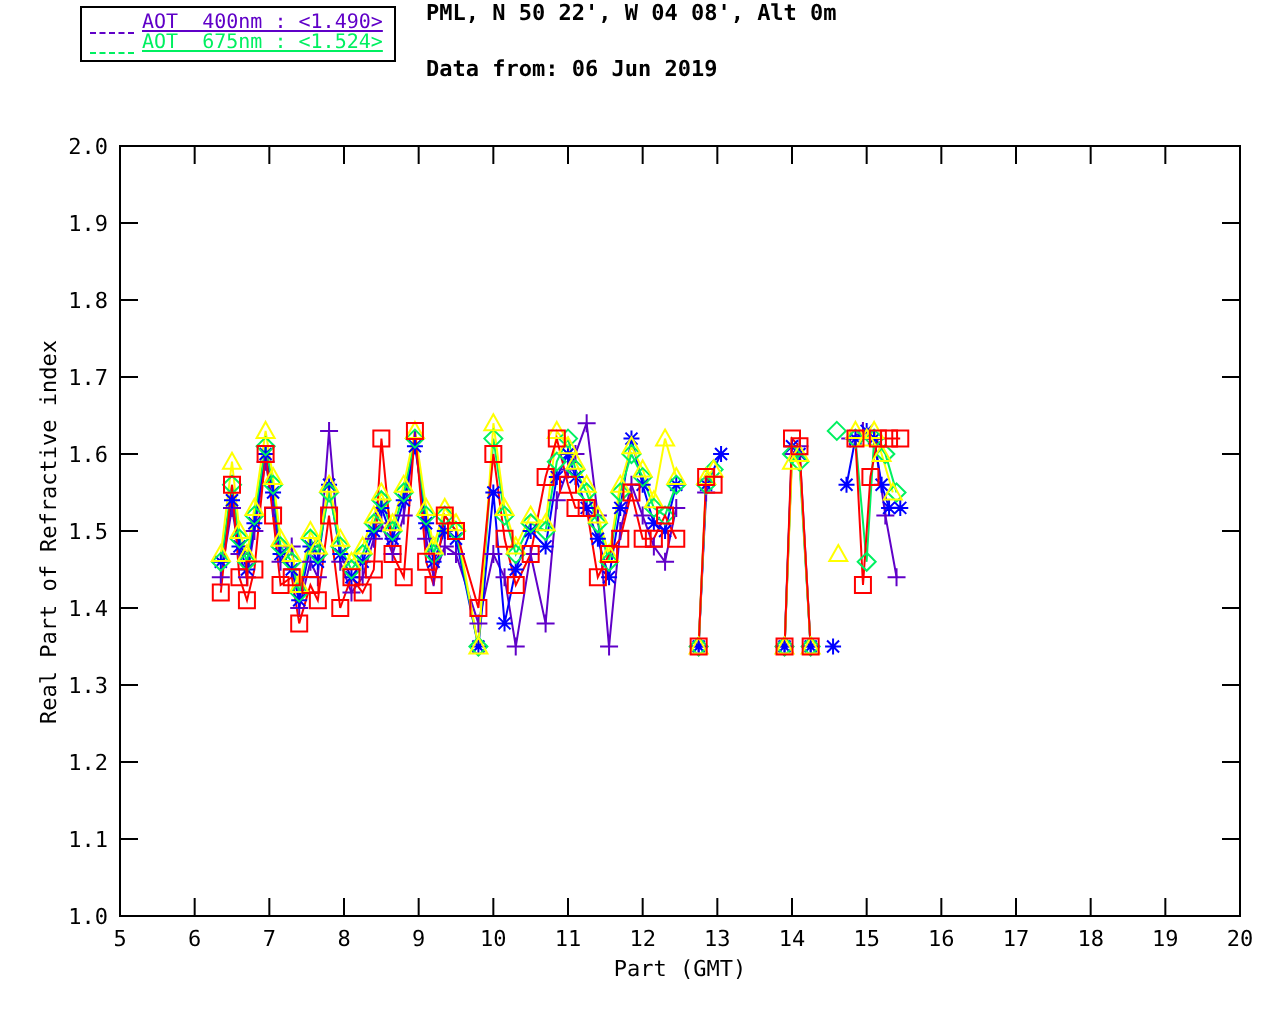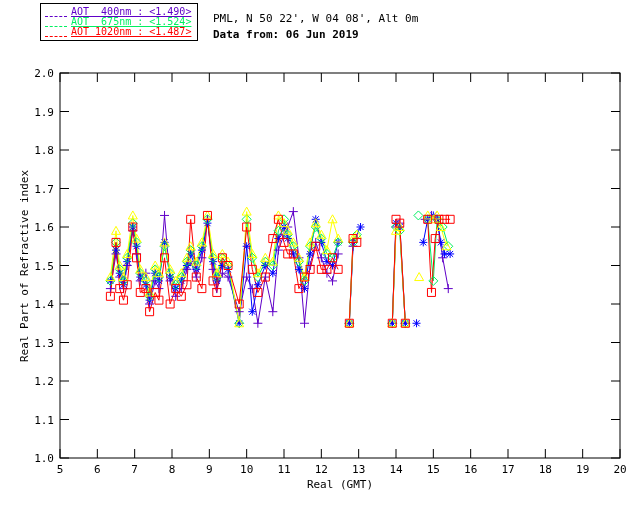--- a/index.html
+++ b/index.html
@@ -3,21 +3,21 @@
 <meta charset="utf-8">
 <style>
   html,body{margin:0;padding:0;background:#fff;}
   .screen{position:relative;width:640px;height:512px;background:#ffffff;overflow:hidden;
           font-family:"DejaVu Sans Mono",monospace;color:#000;}
   .legend{position:absolute;left:40px;top:3px;border:1px solid #000;background:#fff;
           padding:3px 6px 3px 4px;font-size:10px;line-height:10px;}
   .legend-row{display:flex;align-items:flex-end;gap:4px;height:10px;white-space:pre;text-decoration:underline;}
   .dash{display:inline-block;width:22px;height:0;border-top:1px dashed currentColor;flex:0 0 22px;}
   .hdr{position:absolute;left:213px;font-size:11px;line-height:12px;white-space:pre;}
-  .hdr1{top:13px;} .hdr2{top:29px;font-weight:bold;}
+  .hdr1{top:1px;font-weight:bold;} .hdr2{top:29px;font-weight:bold;}
   .xlabel{position:absolute;left:230px;top:478px;width:220px;text-align:center;font-size:11px;}
   .ylabel{position:absolute;left:-86px;top:260px;width:220px;height:12px;text-align:center;
           font-size:11px;transform:rotate(-90deg);}
   svg{position:absolute;left:0;top:0;}
   svg text{font-family:"DejaVu Sans Mono",monospace;font-size:11px;fill:#000;}
 </style>
 </head>
 <body>
 
 <div class="screen">
@@ -408,24 +408,21 @@
       <path stroke="#FF0000" fill="none" stroke-width="1" d="M446.1333333333333 215.29999999999995H454.1333333333333V223.29999999999995H446.1333333333333Z"></path>
     </svg>
 
   <div class="legend">
     <div class="legend-row" style="color: rgb(96, 0, 200);">
       <span class="dash"></span><span>AOT  400nm : &lt;1.490&gt;</span>
     </div>
     <div class="legend-row" style="color: rgb(0, 240, 96);">
       <span class="dash"></span><span>AOT  675nm : &lt;1.524&gt;</span>
     </div>
-    <div class="legend-row" style="color: rgb(255, 0, 0);">
-      <span class="dash"></span><span>AOT 1020nm : &lt;1.487&gt;</span>
-    </div>
   </div>
 
   <div class="hdr hdr1">PML, N 50 22', W 04 08', Alt 0m</div>
   <div class="hdr hdr2">Data from: 06 Jun 2019</div>
 
-  <div class="xlabel">Real (GMT)</div>
+  <div class="xlabel">Part (GMT)</div>
   <div class="ylabel">Real Part of Refractive index</div>
 
 </div>
 
 </body></html>

